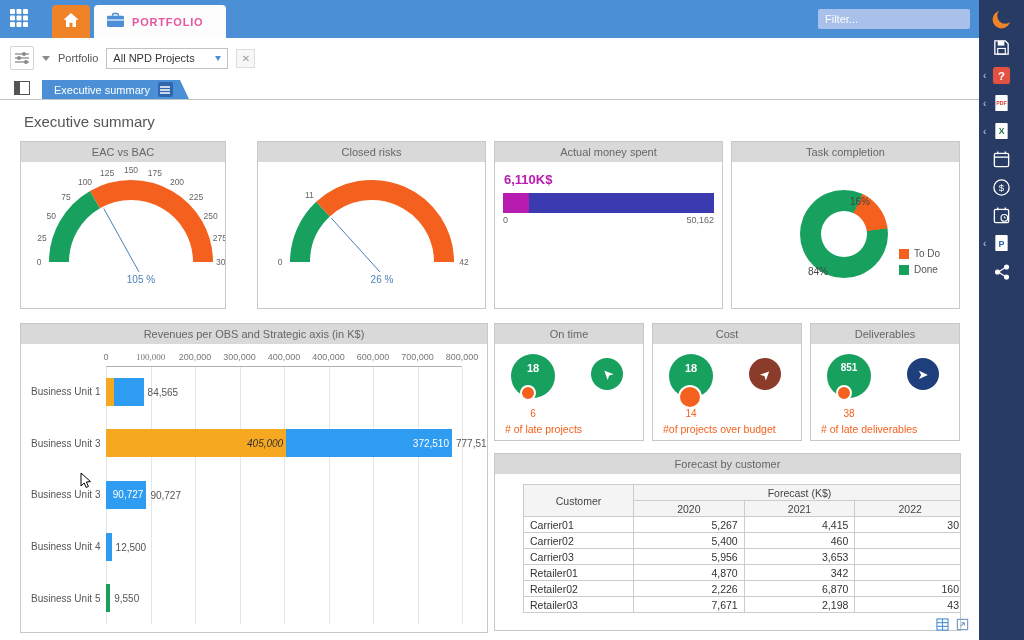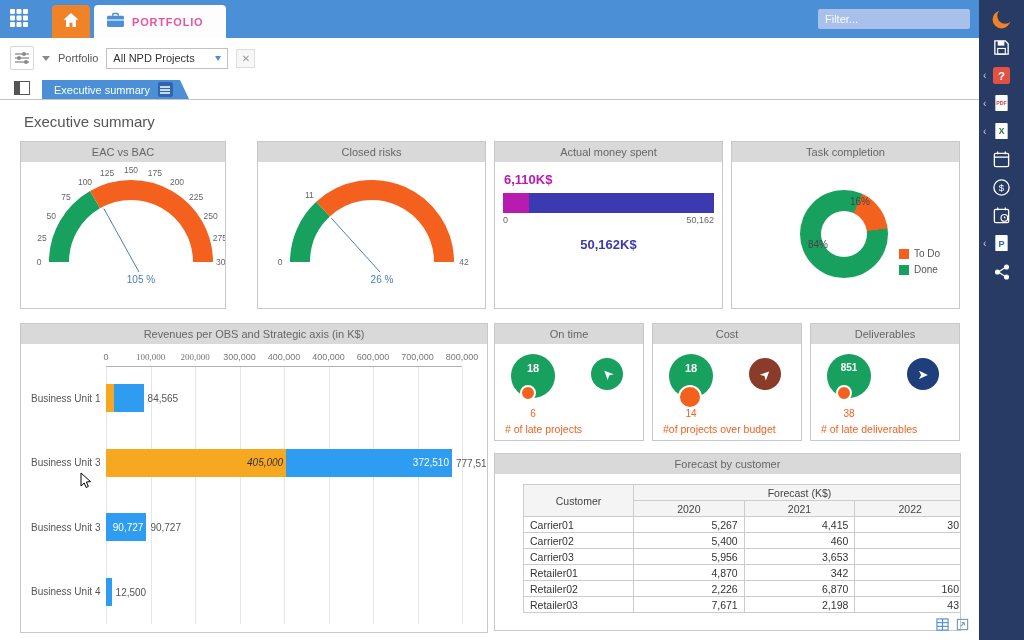--- a/index.html
+++ b/index.html
@@ -63,21 +63,21 @@
 .pc-fill{height:100%;background:#b81bb0}
 .pc-axis{display:flex;justify-content:space-between;font-size:9px;color:#666;margin-top:2px}
 .pc-total{text-align:center;color:#3c3ab0;font-size:13px;font-weight:bold;margin-top:12px}
 
 
 .dc-body{position:relative;height:148px}
 .donut{position:absolute;left:68px;top:28px;width:88px;height:88px;border-radius:50%}
 .donut-hole{position:absolute;left:50%;top:50%;width:46px;height:46px;margin:-23px 0 0 -23px;background:#fff;border-radius:50%}
 .donut-lab{position:absolute;font-size:10px;color:#444}
 .lab-a{left:118px;top:34px}
-.lab-b{left:76px;top:77px}
+.lab-b{left:76px;top:104px}
 .legend{position:absolute;left:167px;top:86px;display:flex;flex-direction:column;gap:5px}
 .legend-item{display:flex;align-items:center;gap:5px}
 .legend-swatch{width:10px;height:10px}
 .legend-label{font-size:10px;color:#555}
 
 
 .kpi-body{position:relative;height:98px}
 .kpi-big{position:absolute;left:16px;top:10px;width:44px;height:44px;border-radius:50%;background:#17a05e;color:#fff;font-size:11px;font-weight:bold;text-align:center;padding-top:8px}
 .c-kpi3 .kpi-big{font-size:10px}
 .kpi-small-circle{position:absolute;left:25px;top:41px;width:16px;height:16px;border-radius:50%;background:#f4611e;border:2px solid #fff}
@@ -312,21 +312,20 @@
     <div class="card-header">Actual money spent</div>
     <div class="pc-body">
       <div class="pc-value">6,110K$</div>
       <div class="pc-bar">
           <div class="pc-fill" style="width: 12.18%;"></div>
         </div>
       <div class="pc-axis">
         <span>0</span>
         <span>50,162</span>
       </div>
-      <div class="pc-total">50,162K$</div>
     </div>
   </div>
 
   <div class="card c-task">
     <div class="card-header">Task completion</div>
     <div class="dc-body">
       <div class="donut" style="background: conic-gradient(from 25deg, rgb(244, 97, 30) 0deg, rgb(244, 97, 30) 16%, rgb(23, 160, 94) 0deg, rgb(23, 160, 94) 100%);">
           <div class="donut-hole"></div>
         </div>
       <span class="donut-lab lab-a">16%</span>
@@ -343,21 +342,21 @@
       </div>
     </div>
   </div>
 
   <div class="card c-rev">
     <div class="card-header">Revenues per OBS and Strategic axis (in K$)</div>
     <div class="bc-body">
       <div class="bc-axis">
           <span style="left: 0%;">0</span>
           <span style="left: 12.5%; font-family: Liberation Serif, serif;">100,000</span>
-          <span style="left: 25%; font-family: Liberation Serif, serif;">200,000</span>
+          <span style="left: 25%;">200,000</span>
           <span style="left: 37.5%;">300,000</span>
           <span style="left: 50%;">400,000</span>
           <span style="left: 62.5%;">400,000</span>
           <span style="left: 75%;">600,000</span>
           <span style="left: 87.5%;">700,000</span>
           <span style="left: 100%;">800,000</span>
         </div>
       <div class="bc-grid">
           <div class="bc-line" style="left: 0%;"></div>
           <div class="bc-line" style="left: 12.5%;"></div>
@@ -399,20 +398,29 @@
               <span class="bc-total" style="left: 44.4px;">90,727</span>
             </div>
           </div>
           <div class="bc-row">
             <div class="bc-cat">Business Unit 4</div>
             <div class="bc-plot">
               <div class="bc-bar">
                 <div class="bc-seg" style="width: 5.6px; background: rgb(46, 156, 240);"></div>
               </div>
               <span class="bc-total" style="left: 9.6px;">12,500</span>
+            </div>
+          </div>
+          <div class="bc-row">
+            <div class="bc-cat">Business Unit 5</div>
+            <div class="bc-plot">
+              <div class="bc-bar">
+                <div class="bc-seg" style="width: 4.2px; background: rgb(23, 160, 94);"></div>
+              </div>
+              <span class="bc-total" style="left: 8.2px;">9,550</span>
             </div>
           </div>
         </div>
     </div>
   </div>
 
   <div class="card kpi-card c-kpi1">
     <div class="card-header">On time</div>
     <div class="kpi-body">
       <div class="kpi-big"><span>18</span></div>

